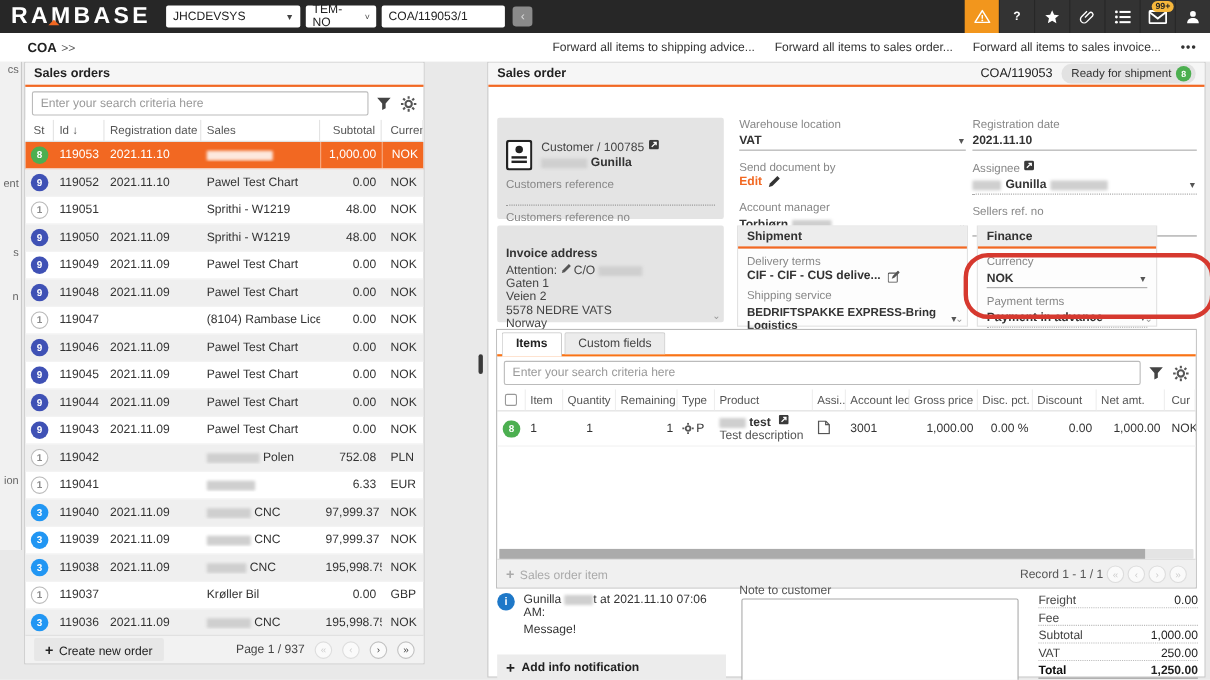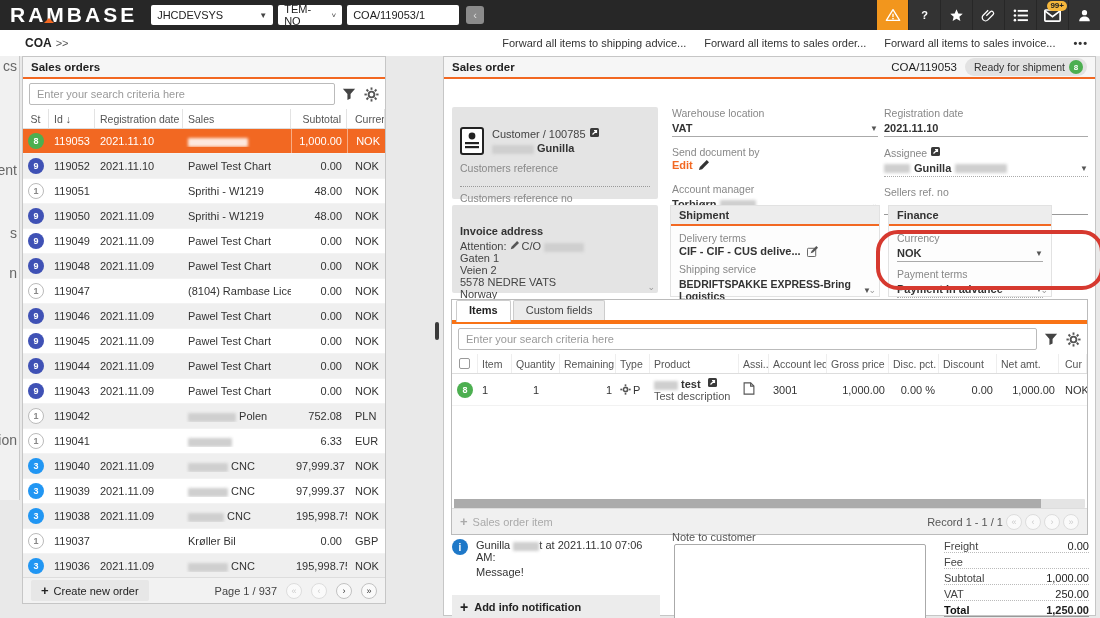--- a/index.html
+++ b/index.html
@@ -21,21 +21,21 @@
   .mailbadge{position:absolute;top:1px;right:1px;background:#f6b73c;color:#222;border-radius:8px;font-size:8px;font-weight:bold;padding:1px 3px;line-height:1}
   
   .crumb{position:absolute;left:0;top:30px;width:1100px;height:26px;background:#fff;display:flex;align-items:center;padding:0 12px 0 25px;z-index:40}
   .crumb b{font-size:12px;color:#222}
   .crumb .ar{color:#555;margin-left:4px;font-size:11px}
   .actions{margin-left:auto;display:flex;align-items:center;gap:18px}
   .alink{color:#333;cursor:pointer}
   .alink.more{font-weight:bold;letter-spacing:1px}
   
   .sliver{position:absolute;left:0;top:56px;width:20px;height:444px;background:#f1f1f1;border-right:1px solid #c9c9c9;overflow:hidden}
-  .sliver span{position:absolute;right:2px;color:#666;font-size:14px}
+  .sliver span{position:absolute;right:2px;color:#666;font-size:10px}
   
   .panel{position:absolute;background:#fff;border:1px solid #c6c6c6}
   .phead{height:22px;background:#f6f6f6;border-bottom:2px solid #f26822;display:flex;align-items:center;padding:0 8px;font-weight:bold;font-size:11.5px;color:#222}
   .search-row{display:flex;align-items:center;padding:4px 6px;gap:6px}
   .search-row input{flex:1;height:22px;border:1px solid #bbb;border-radius:2px;padding:0 7px;font-size:11px;font-family:inherit;color:#333;outline:0}
   .search-row input::placeholder{color:#999}
   .ico16{width:16px;height:16px;display:flex;align-items:center;justify-content:center;cursor:pointer}
   
   .lpanel{left:22px;top:56px;width:364px;height:548px;display:flex;flex-direction:column}
   .lthead{display:flex;height:20px;align-items:flex-start;color:#555;background:#fff;border-bottom:1px solid #ddd;font-size:10.5px}
@@ -81,21 +81,21 @@
   .redact{display:inline-block;height:9px;background:#cfcfcf;border-radius:1px;vertical-align:middle;filter:blur(1.5px)}
   .sel .redact{background:rgba(255,255,255,.85)}
   .scard{position:absolute;background:#fdfdfd;border:1px solid #e2e2e2}
   .scard .shead{height:20px;background:#ededed;border-bottom:2px solid #f26822;display:flex;align-items:center;padding:0 8px;font-weight:bold;color:#333}
   .scard .sbody{padding:6px 8px}
   .chev{position:absolute;right:3px;bottom:1px;color:#999;font-size:9px}
   .editlink{color:#f26822;font-weight:bold;cursor:pointer;display:flex;align-items:center;gap:5px}
   .annot{position:absolute;left:432px;top:151px;width:228px;height:60px;border:4px solid #d6392f;border-radius:22px;z-index:60;pointer-events:none}
   
   .ibox{position:absolute;left:7px;top:220px;width:637px;height:236px;border:1px solid #bbb;display:flex;flex-direction:column;background:#fff}
-  .tabs{display:flex;height:24px;background:#fff;border-bottom:4px solid #f97316;align-items:flex-end;padding-left:4px;gap:2px}
+  .tabs{display:flex;height:24px;background:#fff;border-bottom:2px solid #f97316;align-items:flex-end;padding-left:4px;gap:2px}
   .tab{padding:3px 12px 4px;border:1px solid #ccc;border-bottom:0;background:#ececec;color:#444;cursor:pointer;border-radius:2px 2px 0 0}
   .tab.active{background:#fff;font-weight:bold;color:#222;position:relative;top:2px;padding-bottom:6px}
   .ithead{display:flex;height:20px;align-items:center;color:#555;font-size:10.5px;border-bottom:1px solid #ddd}
   .ithead .ic{border-right:1px solid #eee;height:100%;display:flex;align-items:center}
   .ic{padding:0 4px;white-space:nowrap;overflow:hidden}
   .irow{display:flex;min-height:32px;align-items:center;border-bottom:1px solid #f2f2f2}
   .i-chk{width:26px;display:flex;justify-content:center}
   .i-item{width:34px}.i-qty{width:48px;text-align:center}.i-rem{width:56px;text-align:right}
   .i-type{width:34px;display:flex;align-items:center;gap:2px}.i-prod{flex:1}
   .i-assi{width:30px}.i-ledg{width:58px}

